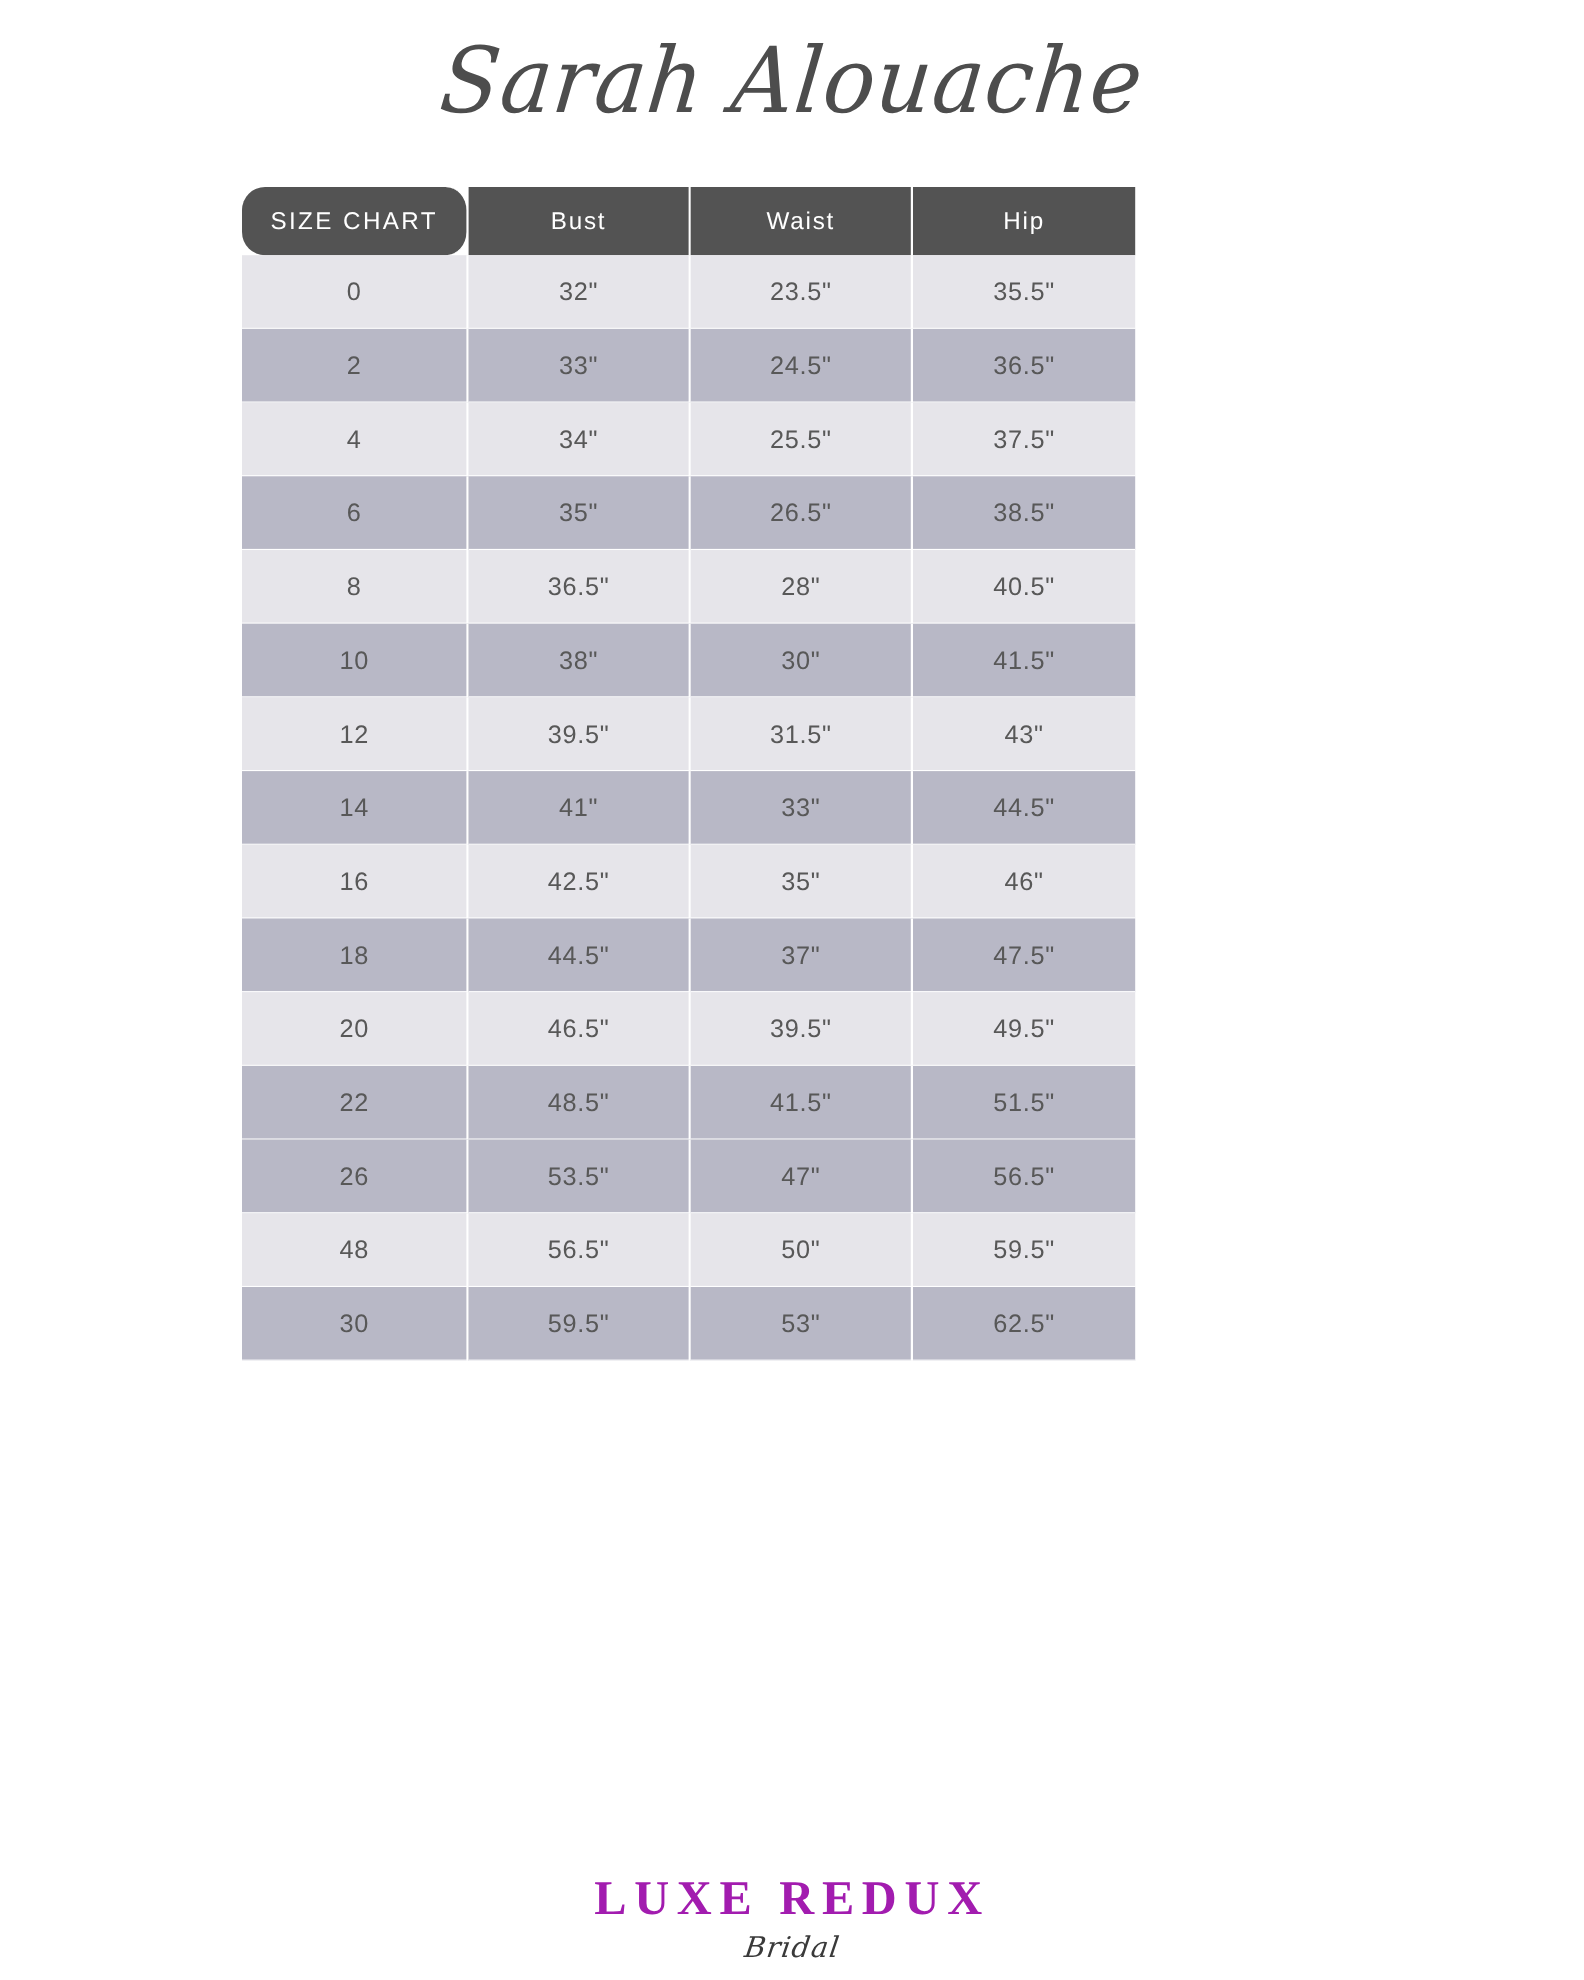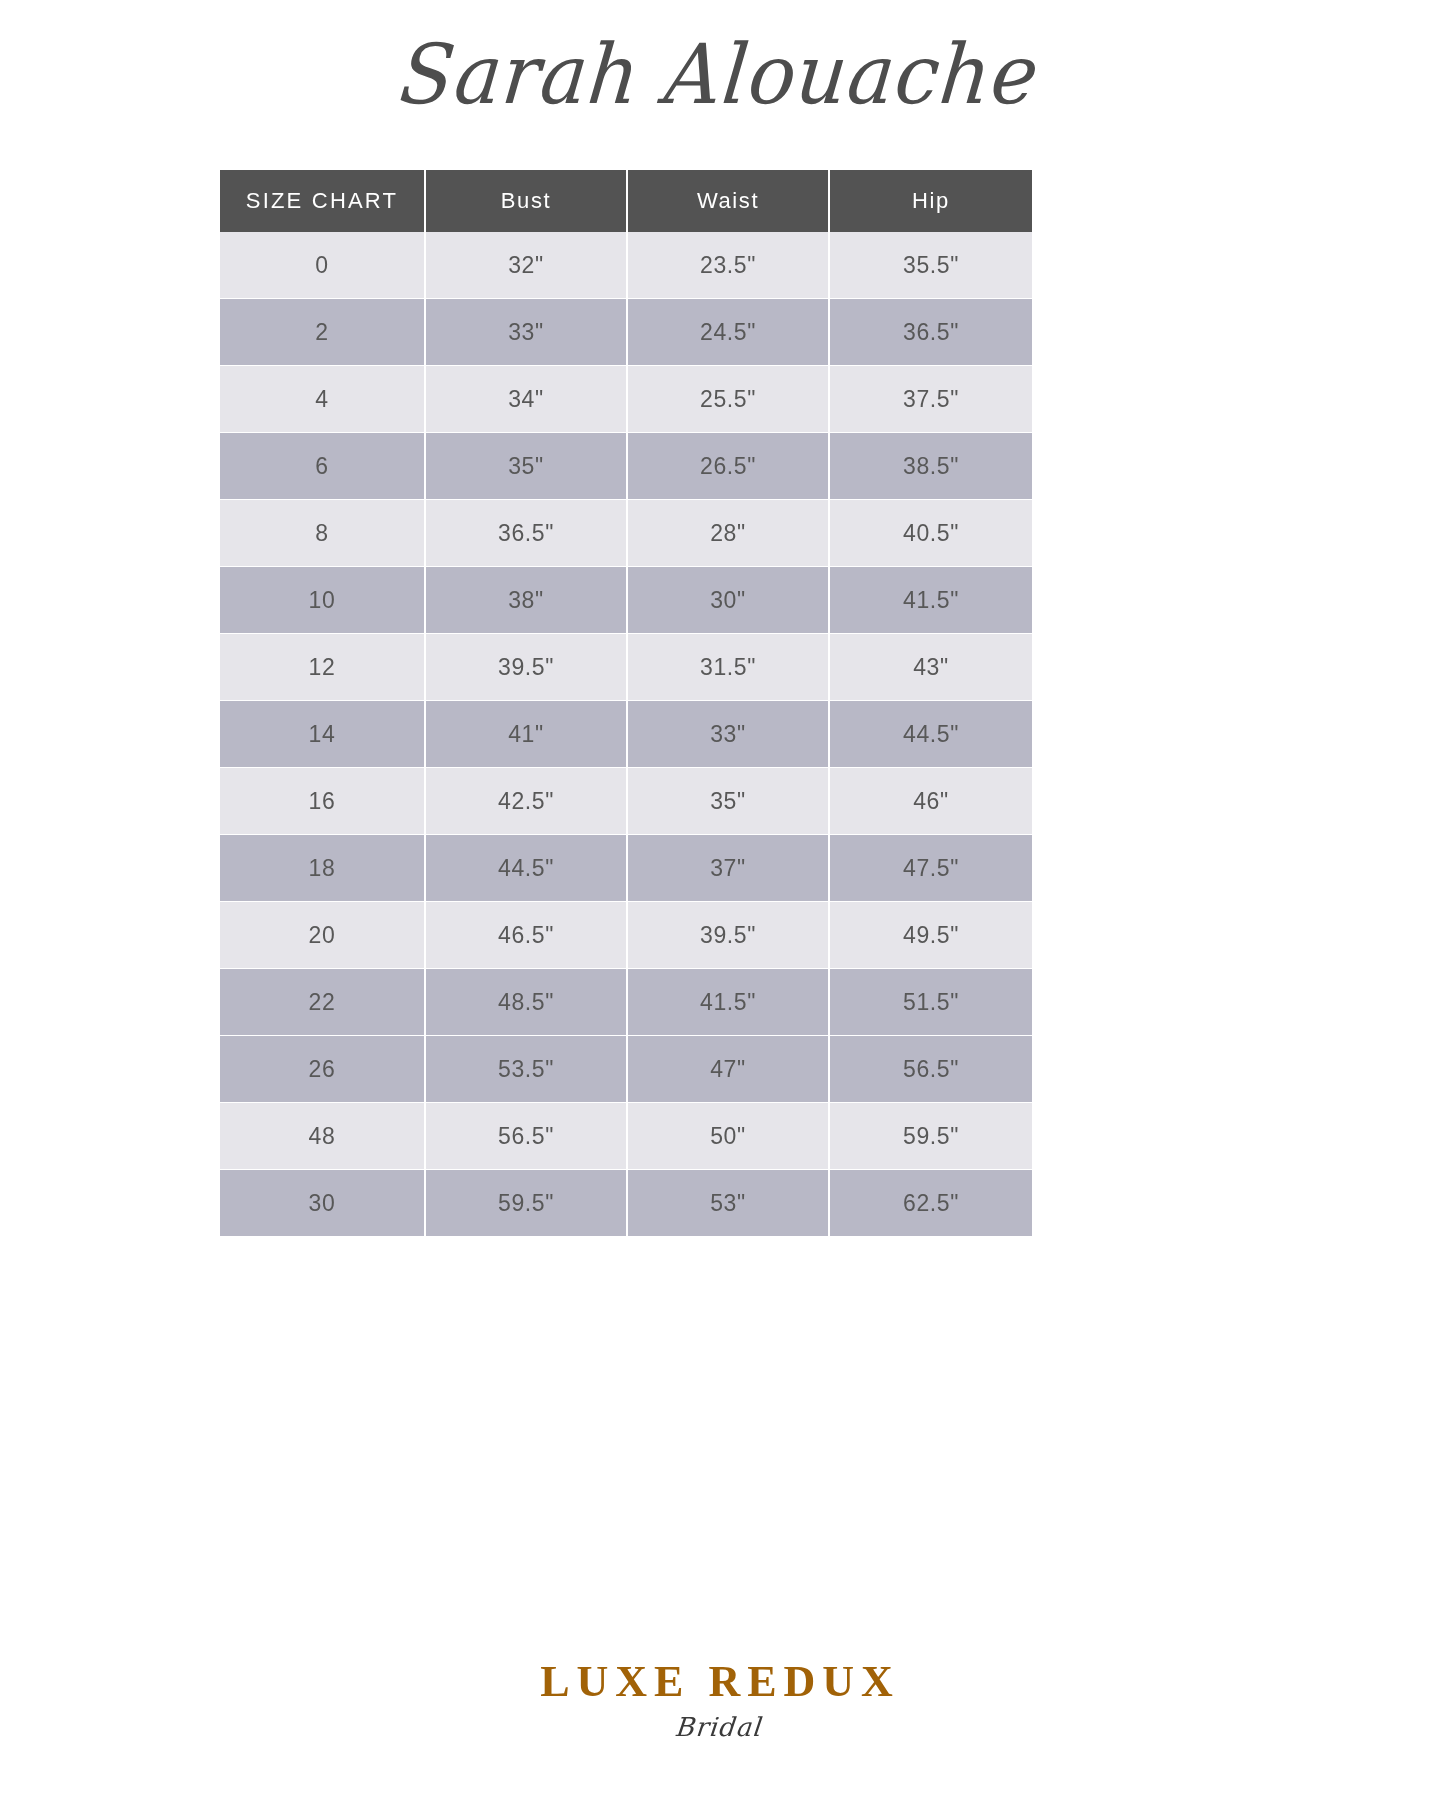--- a/index.html
+++ b/index.html
@@ -61,21 +61,21 @@
     color: #ffffff;
     font-size: 22px;
     font-weight: 400;
     letter-spacing: 1.6px;
     height: 62px;
     vertical-align: middle;
     text-align: center;
     border-right: 2px solid #ffffff;
   }
   thead th:last-child { border-right: none; margin-top: 24px; }
-  thead th.size-col { letter-spacing: 2.2px; }
+  thead th.size-col { letter-spacing: 2.2px; border-radius: 21px; }
 
   tbody td {
     height: 67px;
     text-align: center;
     vertical-align: middle;
     font-size: 23px;
     font-weight: 400;
     color: #585858;
     letter-spacing: 0.6px;
     border-right: 2px solid #ffffff;
@@ -93,22 +93,23 @@
     right: 0;
     top: 1660px;
     text-align: center;
   }
 
   .footer-main {
     font-family: "Liberation Serif", serif;
     font-size: 44px;
     font-weight: 700;
     letter-spacing: 7px;
-    color: #a16207;
+    color: #a21caf;
     line-height: 1;
+    margin-top: 44px;
   }
 
   .footer-sub {
     font-family: "DejaVu Serif", serif;
     font-style: italic;
     font-size: 26px;
     color: #3a3a3a;
     letter-spacing: 1px;
     margin-top: 8px;
     transform: skewX(-8deg);

